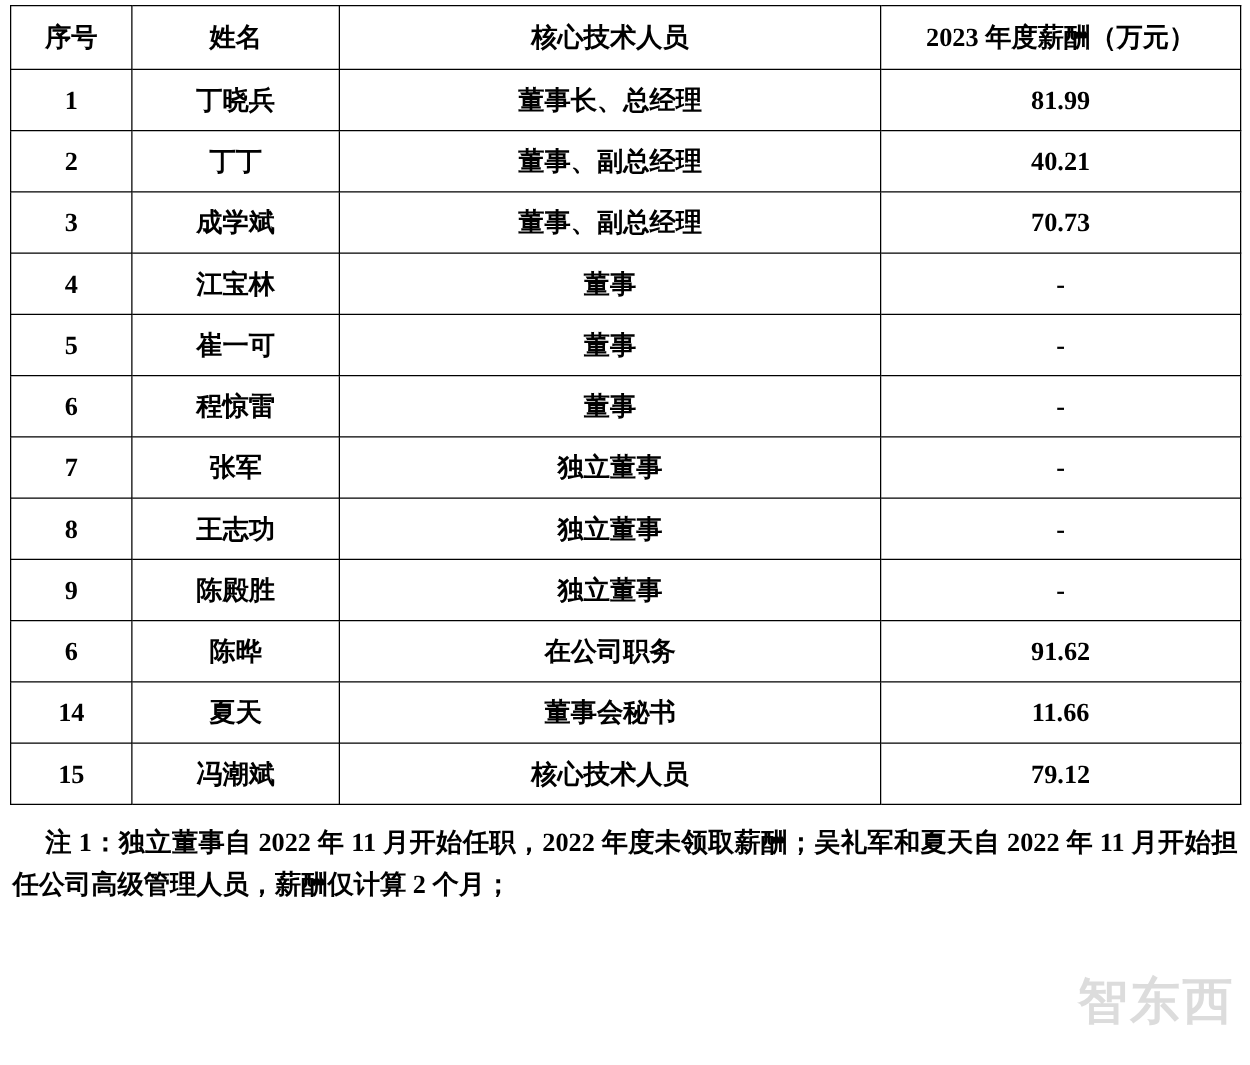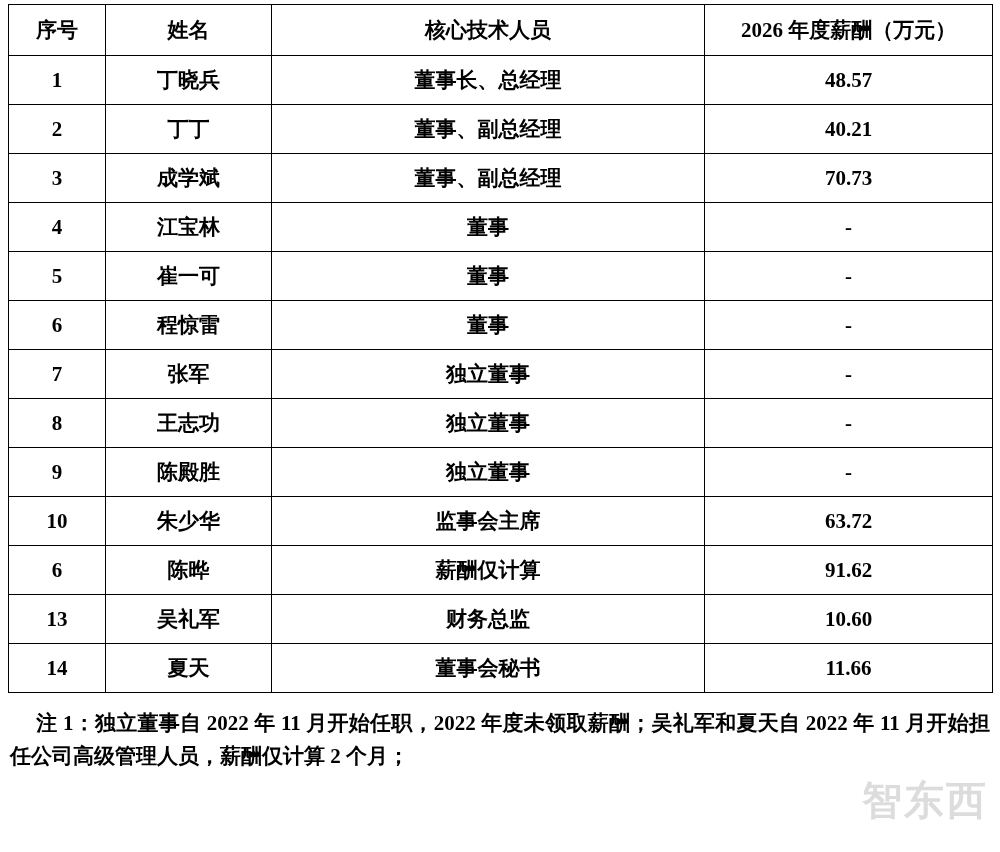--- a/index.html
+++ b/index.html
@@ -90,29 +90,29 @@
       <col class="c-idx">
       <col class="c-name">
       <col class="c-role">
       <col class="c-pay">
     </colgroup>
     <thead>
       <tr>
         <td>序号</td>
         <td>姓名</td>
         <td>核心技术人员</td>
-        <td>2026 年度薪酬（万元）</td>
+        <td>2023 年度薪酬（万元）</td>
       </tr>
     </thead>
     <tbody>
       <tr>
         <td class="idx-cell">1</td>
         <td>丁晓兵</td>
         <td>董事长、总经理</td>
-        <td class="pay-cell">48.57</td>
+        <td class="pay-cell">81.99</td>
       </tr>
       <tr>
         <td class="idx-cell">2</td>
         <td>丁丁</td>
         <td>董事、副总经理</td>
         <td class="pay-cell">40.21</td>
       </tr>
       <tr>
         <td class="idx-cell">3</td>
         <td>成学斌</td>
@@ -149,42 +149,36 @@
         <td>独立董事</td>
         <td class="pay-cell">-</td>
       </tr>
       <tr>
         <td class="idx-cell">9</td>
         <td>陈殿胜</td>
         <td>独立董事</td>
         <td class="pay-cell">-</td>
       </tr>
       <tr>
-        <td class="idx-cell">10</td>
-        <td>朱少华</td>
-        <td>监事会主席</td>
-        <td class="pay-cell">63.72</td>
-      </tr>
-      <tr>
         <td class="idx-cell">6</td>
         <td>陈晔</td>
-        <td>薪酬仅计算</td>
+        <td>在公司职务</td>
         <td class="pay-cell">91.62</td>
-      </tr>
-      <tr>
-        <td class="idx-cell">13</td>
-        <td>吴礼军</td>
-        <td>财务总监</td>
-        <td class="pay-cell">10.60</td>
       </tr>
       <tr>
         <td class="idx-cell">14</td>
         <td>夏天</td>
         <td>董事会秘书</td>
         <td class="pay-cell">11.66</td>
+      </tr>
+      <tr>
+        <td class="idx-cell">15</td>
+        <td>冯潮斌</td>
+        <td>核心技术人员</td>
+        <td class="pay-cell">79.12</td>
       </tr>
     </tbody>
   </table>
 
   <p class="note"><span class="note-indent"></span><span>注 1：独立董事自 2022 年 11 月开始任职，2022 年度未领取薪酬；吴礼军和夏天自 2022 年 11 月开始担任公司高级管理人员，薪酬仅计算 2 个月；</span></p>
 
   <div class="watermark">智东西</div>
 
 </div>
 

